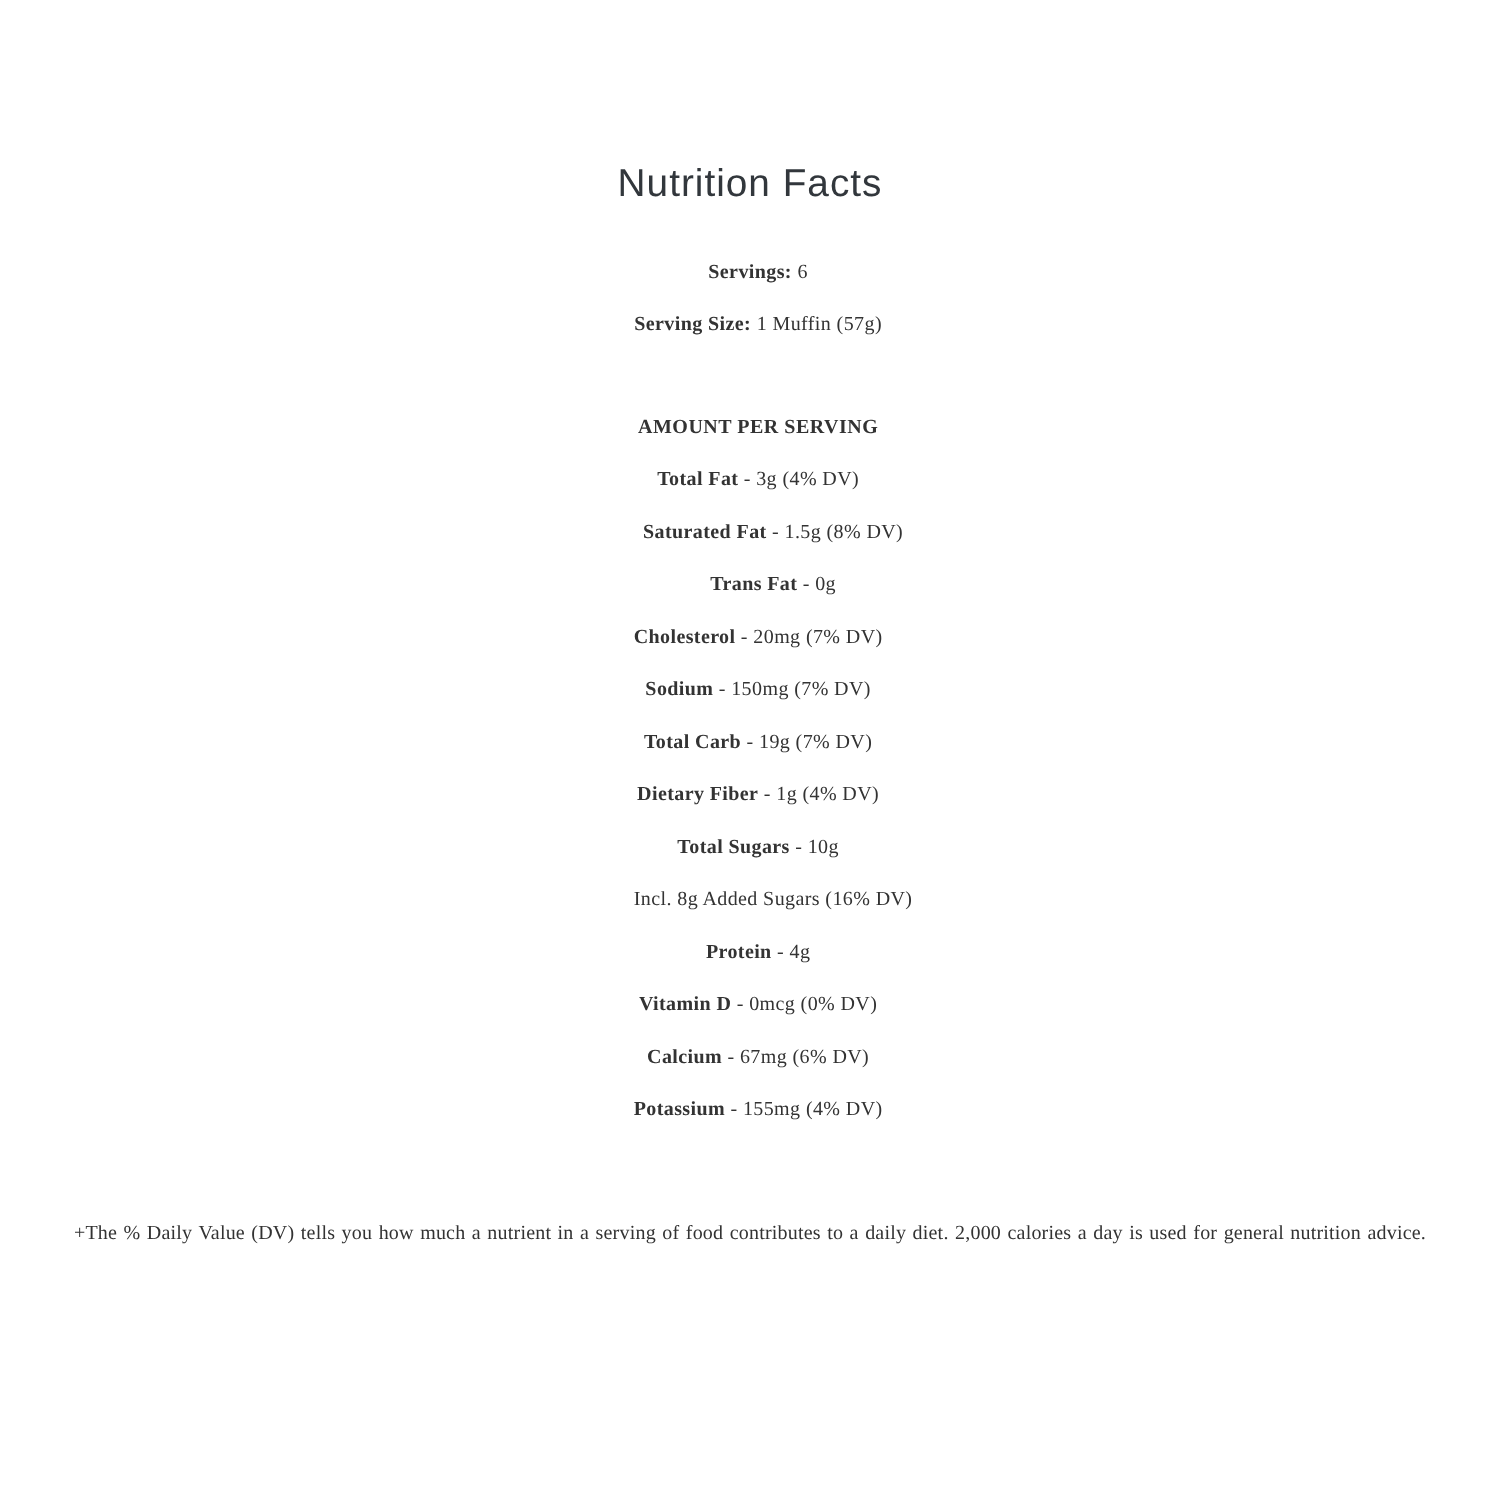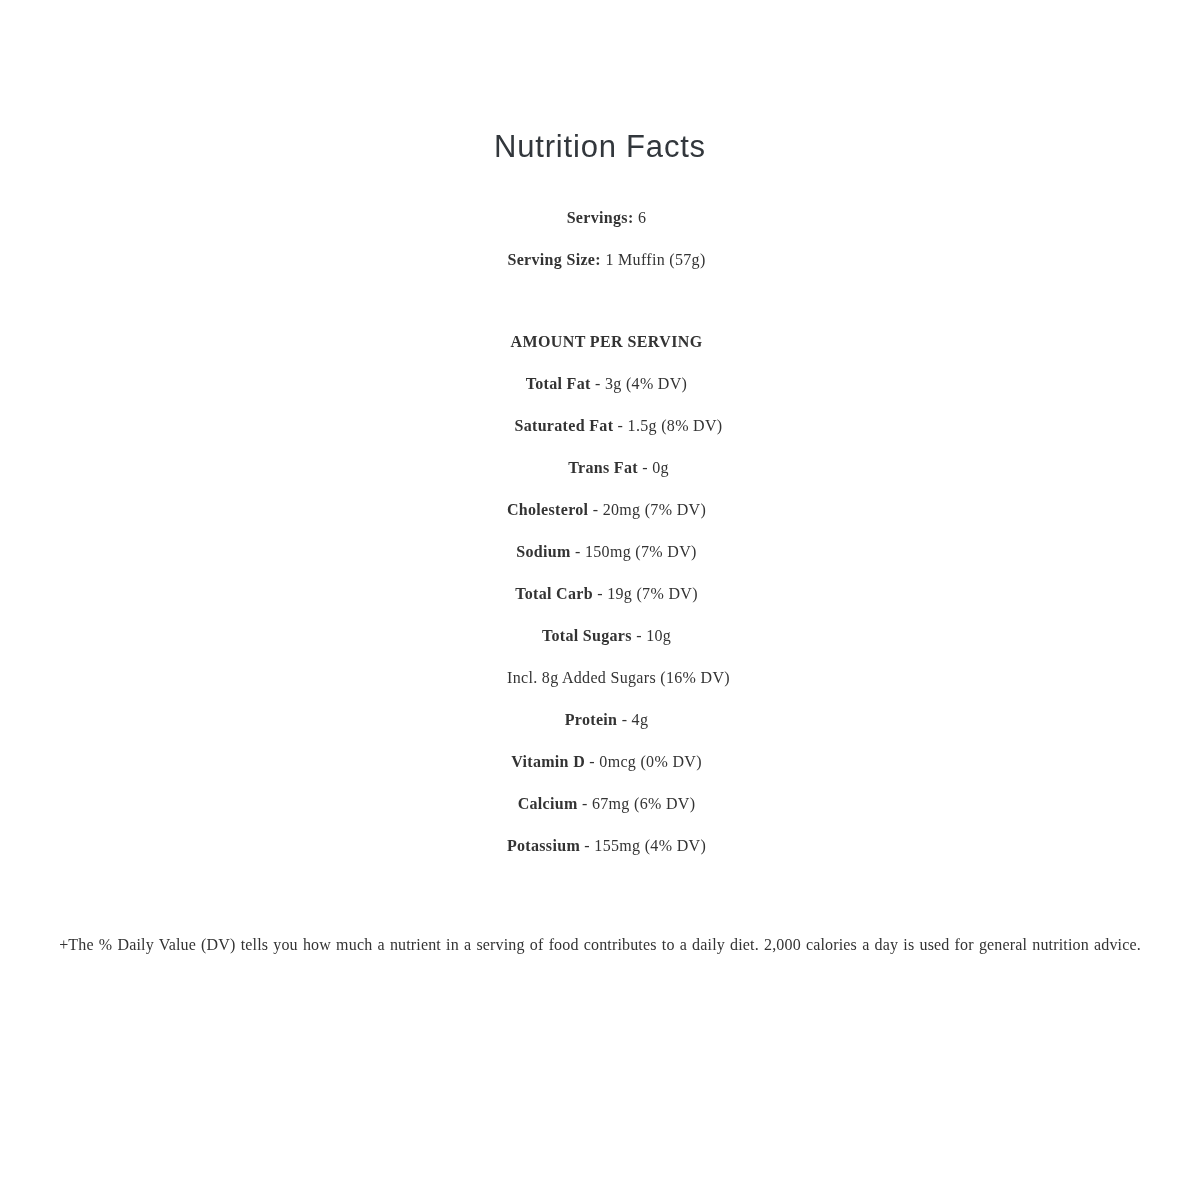--- a/index.html
+++ b/index.html
@@ -74,20 +74,21 @@
 
   <p class="section-header">AMOUNT PER SERVING</p>
 
   <div id="nutrient-list">
       <p class="row"><strong>Total Fat</strong><span> - 3g (4% DV)</span></p>
       <p class="row indent"><strong>Saturated Fat</strong><span> - 1.5g (8% DV)</span></p>
       <p class="row indent"><strong>Trans Fat</strong><span> - 0g</span></p>
       <p class="row"><strong>Cholesterol</strong><span> - 20mg (7% DV)</span></p>
       <p class="row"><strong>Sodium</strong><span> - 150mg (7% DV)</span></p>
       <p class="row"><strong>Total Carb</strong><span> - 19g (7% DV)</span></p>
+      <p class="row"><strong>Dietary Fiber</strong><span> - 1g (4% DV)</span></p>
       <p class="row"><strong>Total Sugars</strong><span> - 10g</span></p>
       <p class="row indent"><span>Incl. 8g Added Sugars (16% DV)</span></p>
       <p class="row"><strong>Protein</strong><span> - 4g</span></p>
       <p class="row"><strong>Vitamin D</strong><span> - 0mcg (0% DV)</span></p>
       <p class="row"><strong>Calcium</strong><span> - 67mg (6% DV)</span></p>
       <p class="row"><strong>Potassium</strong><span> - 155mg (4% DV)</span></p>
     </div>
 
   <p class="footnote">+The % Daily Value (DV) tells you how much a nutrient in a serving of food contributes to a daily diet. 2,000 calories a day is used for general nutrition advice.</p>
 

